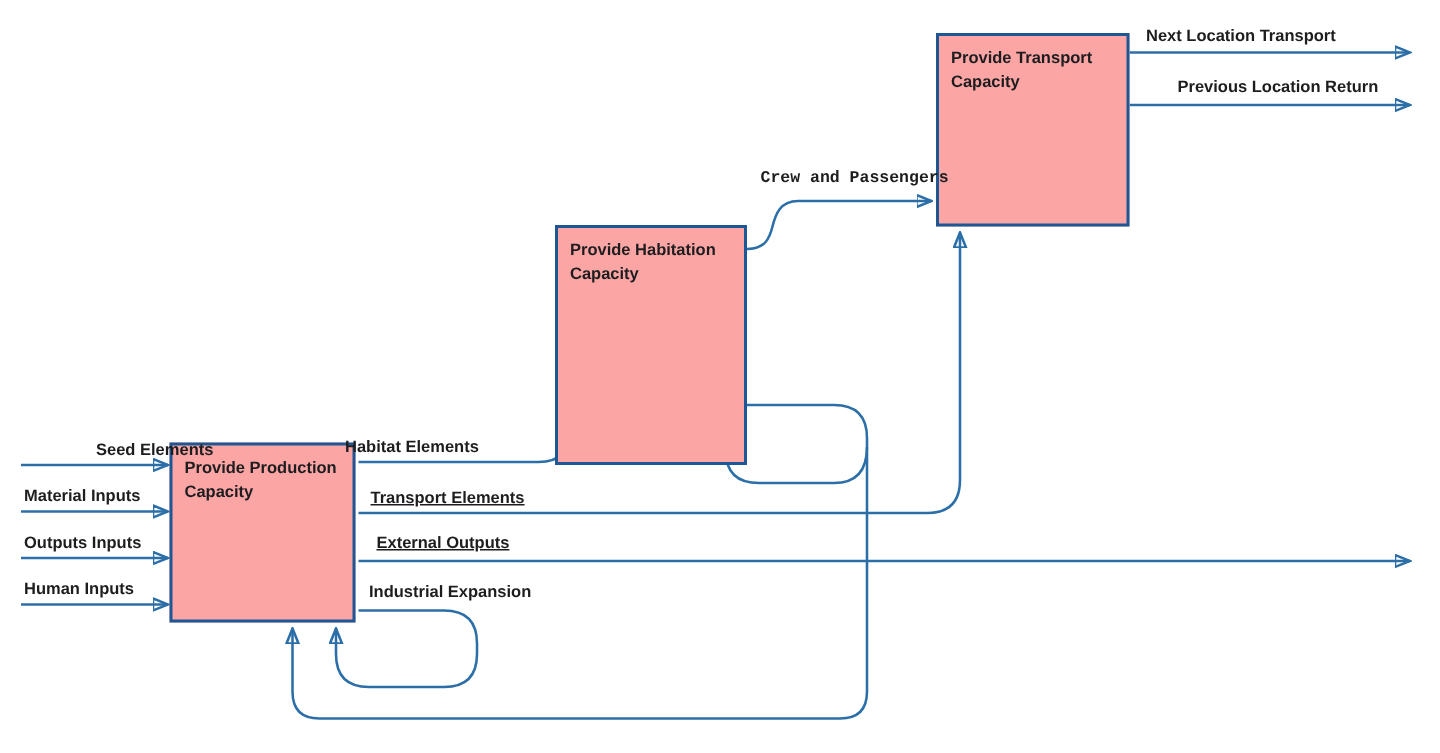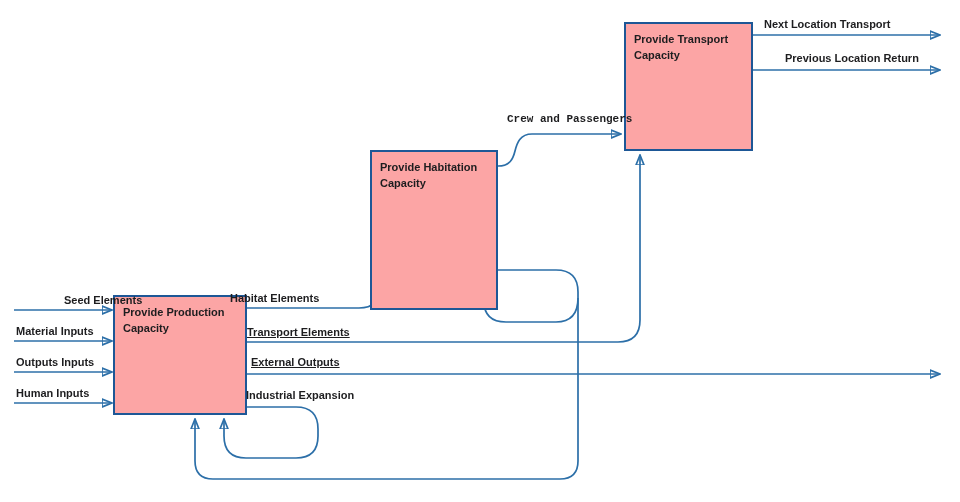--- a/index.html
+++ b/index.html
@@ -44,21 +44,21 @@
     <path d="M 239 407 H 296 Q 318 407 318 429 V 436 Q 318 458 296 458 H 246 Q 224 458 224 436 V 419" marker-end="url(#ah)"></path>
 
     <path d="M 498 166 C 510 166 513 159 515 151 C 517 143 520 134 532 134 H 621" marker-end="url(#ah)"></path>
     <path d="M 498 270 H 556 Q 578 270 578 292 V 461 Q 578 479 560 479 H 213 Q 195 479 195 461 V 419" marker-end="url(#ah)"></path>
     <path d="M 578 298 Q 578 322 556 322 H 506 Q 484 322 484 301 V 282" marker-end="url(#ah)"></path>
 
     <path d="M 753 35 H 940" marker-end="url(#ah)"></path>
     <path d="M 753 70 H 940" marker-end="url(#ah)"></path>
   </svg>
 
-  <div class="box" style="left:113px; top:295px; width:134px; height:120px;">
+  <div class="box" style="left:113px; top:295px; width:124px; height:120px;">
     <span>Provide Production Capacity</span>
   </div>
 
   <div class="box" style="left:370px; top:150px; width:128px; height:160px;">
     <span>Provide Habitation Capacity</span>
   </div>
 
   <div class="box" style="left:624px; top:22px; width:129px; height:129px;">
     <span>Provide Transport Capacity</span>
   </div>

